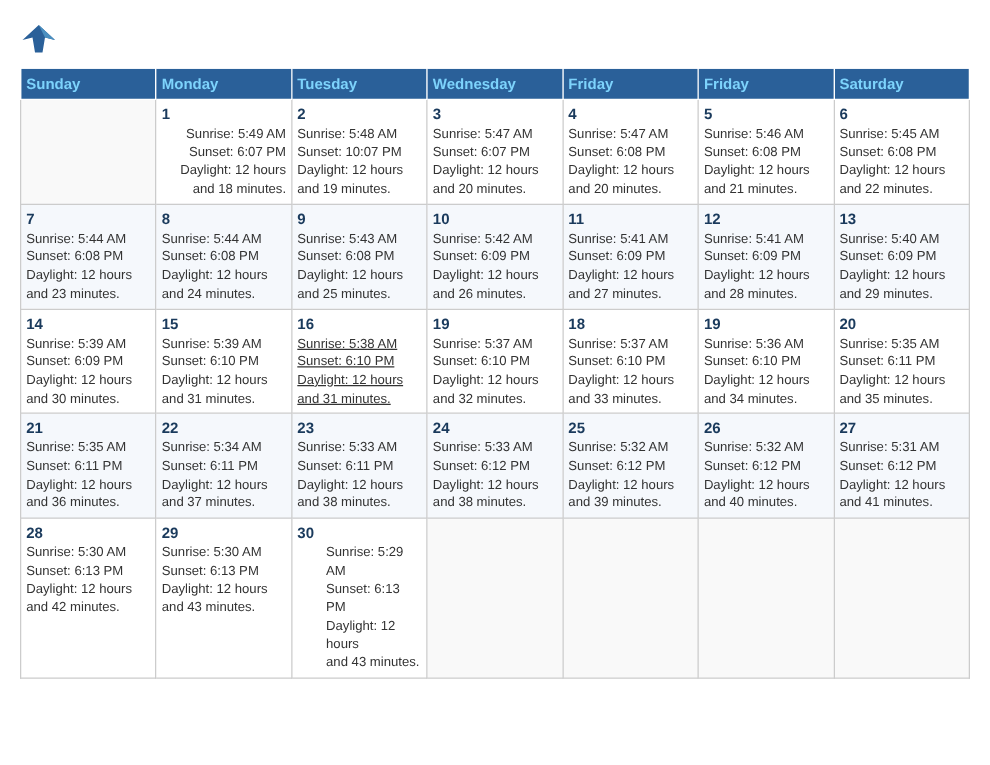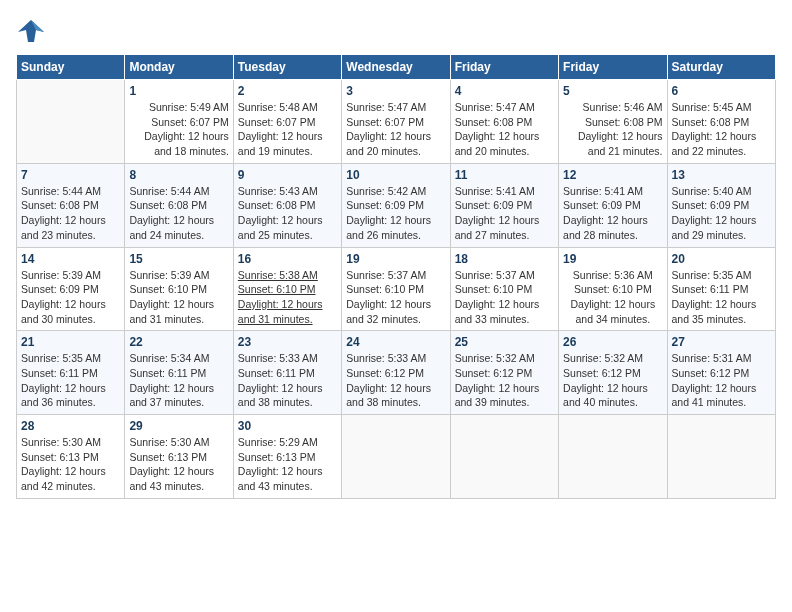--- a/index.html
+++ b/index.html
@@ -44,21 +44,21 @@
       font-size: 14px;
       color: #444;
     }
     .calendar {
       width: 100%;
       border-collapse: collapse;
       font-size: 11px;
     }
     .calendar th {
       background: #2a6099;
-      color: #ffffff;
+      color: #7dd3fc;
       padding: 5px 4px;
       text-align: left;
       font-size: 12px;
       font-weight: bold;
       border: 1px solid #fff;
     }
     .calendar td {
       vertical-align: top;
       border: 1px solid #ccc;
       padding: 4px 4px;
@@ -123,41 +123,41 @@
         <td>
           <span class="day-num">1</span>
           <div class="day-info" style="white-space: pre-line; text-align: right;">Sunrise: 5:49 AM
 Sunset: 6:07 PM
 Daylight: 12 hours
 and 18 minutes.</div>
         </td>
         <td>
           <span class="day-num">2</span>
           <div class="day-info" style="white-space: pre-line;">Sunrise: 5:48 AM
-Sunset: 6:07 PM
+Sunset: 10:07 PM
 Daylight: 12 hours
 and 19 minutes.</div>
         </td>
         <td>
           <span class="day-num">3</span>
           <div class="day-info" style="white-space: pre-line;">Sunrise: 5:47 AM
 Sunset: 6:07 PM
 Daylight: 12 hours
 and 20 minutes.</div>
         </td>
         <td>
           <span class="day-num">4</span>
           <div class="day-info" style="white-space: pre-line;">Sunrise: 5:47 AM
 Sunset: 6:08 PM
 Daylight: 12 hours
 and 20 minutes.</div>
         </td>
         <td>
           <span class="day-num">5</span>
-          <div class="day-info" style="white-space: pre-line; text-align: right;">Sunrise: 5:46 AM
+          <div class="day-info" style="white-space: pre-line;">Sunrise: 5:46 AM
 Sunset: 6:08 PM
 Daylight: 12 hours
 and 21 minutes.</div>
         </td>
         <td>
           <span class="day-num">6</span>
           <div class="day-info" style="white-space: pre-line;">Sunrise: 5:45 AM
 Sunset: 6:08 PM
 Daylight: 12 hours
 and 22 minutes.</div>
@@ -245,21 +245,21 @@
         </td>
         <td>
           <span class="day-num">18</span>
           <div class="day-info" style="white-space: pre-line;">Sunrise: 5:37 AM
 Sunset: 6:10 PM
 Daylight: 12 hours
 and 33 minutes.</div>
         </td>
         <td>
           <span class="day-num">19</span>
-          <div class="day-info" style="white-space: pre-line; text-align: center;">Sunrise: 5:36 AM
+          <div class="day-info" style="white-space: pre-line;">Sunrise: 5:36 AM
 Sunset: 6:10 PM
 Daylight: 12 hours
 and 34 minutes.</div>
         </td>
         <td>
           <span class="day-num">20</span>
           <div class="day-info" style="white-space: pre-line;">Sunrise: 5:35 AM
 Sunset: 6:11 PM
 Daylight: 12 hours
 and 35 minutes.</div>
@@ -326,21 +326,21 @@
         </td>
         <td>
           <span class="day-num">29</span>
           <div class="day-info" style="white-space: pre-line;">Sunrise: 5:30 AM
 Sunset: 6:13 PM
 Daylight: 12 hours
 and 43 minutes.</div>
         </td>
         <td>
           <span class="day-num">30</span>
-          <div class="day-info" style="white-space: pre-line;">Sunrise: 5:29 AM
+          <div class="day-info" style="white-space: pre-line; margin-left: 23px;">Sunrise: 5:29 AM
 Sunset: 6:13 PM
 Daylight: 12 hours
 and 43 minutes.</div>
         </td>
         <td class="empty-cell"></td>
         <td class="empty-cell"></td>
         <td class="empty-cell"></td>
         <td class="empty-cell"></td>
       </tr>
     </tbody>

